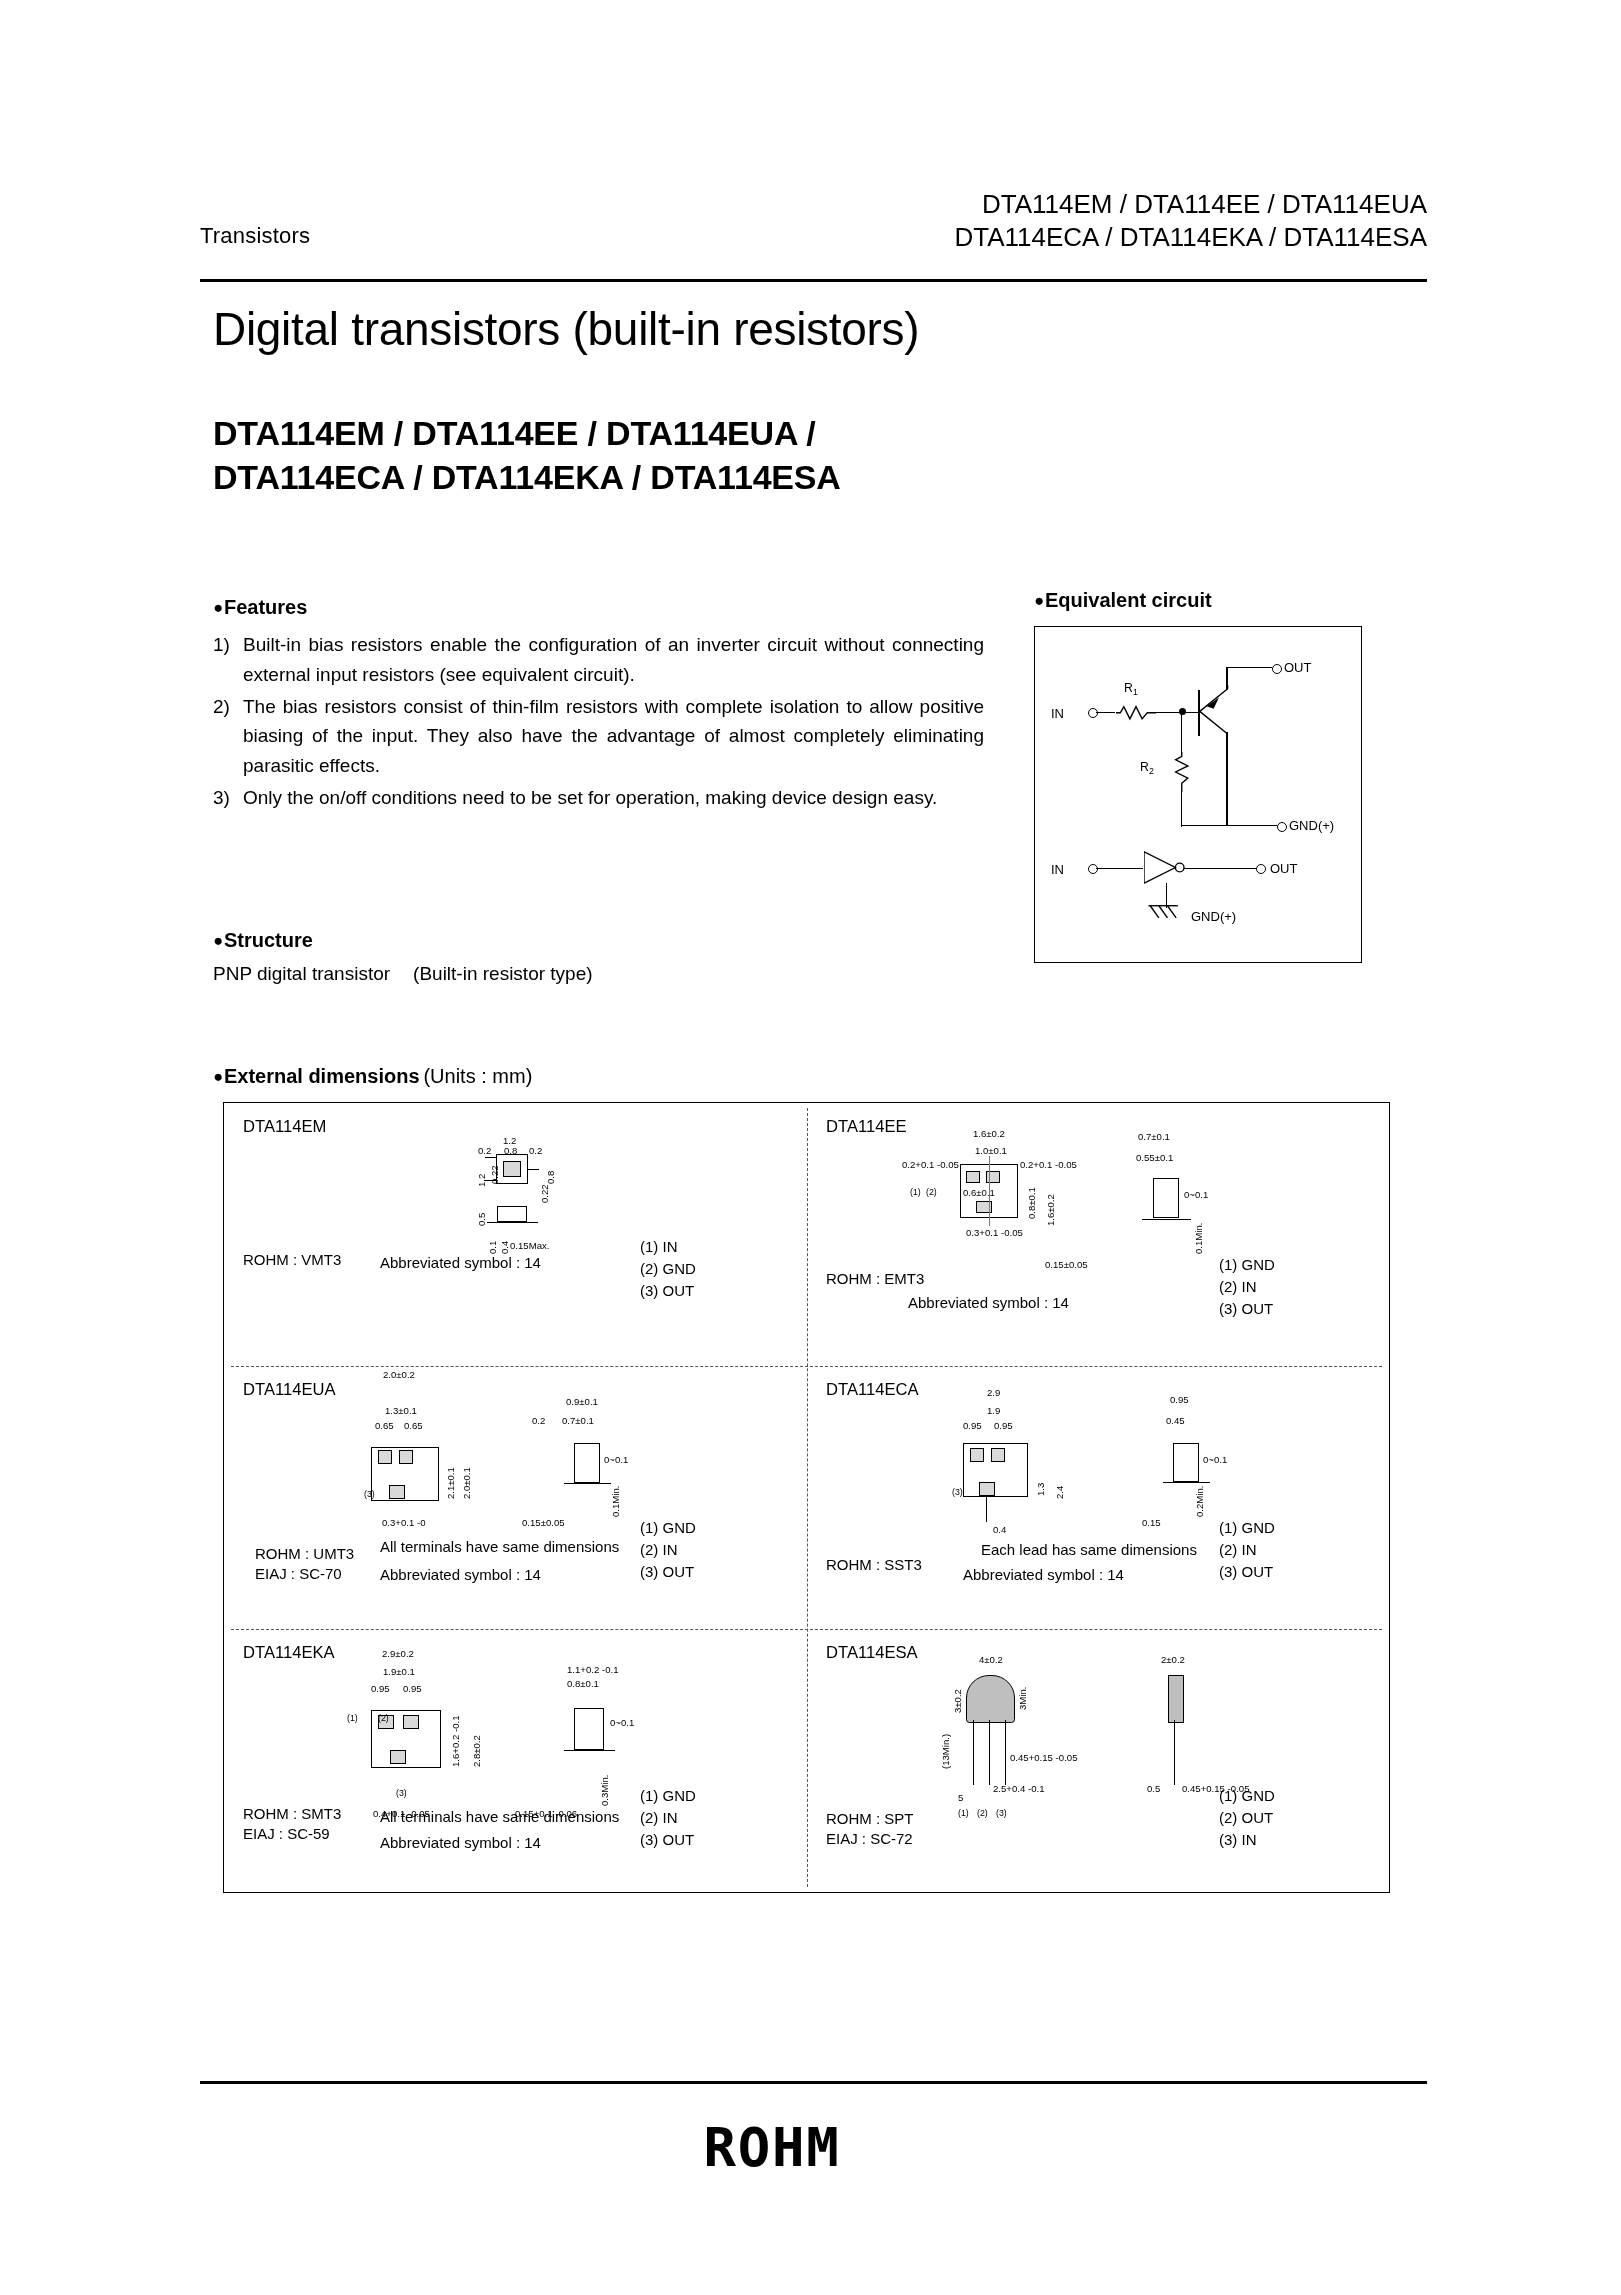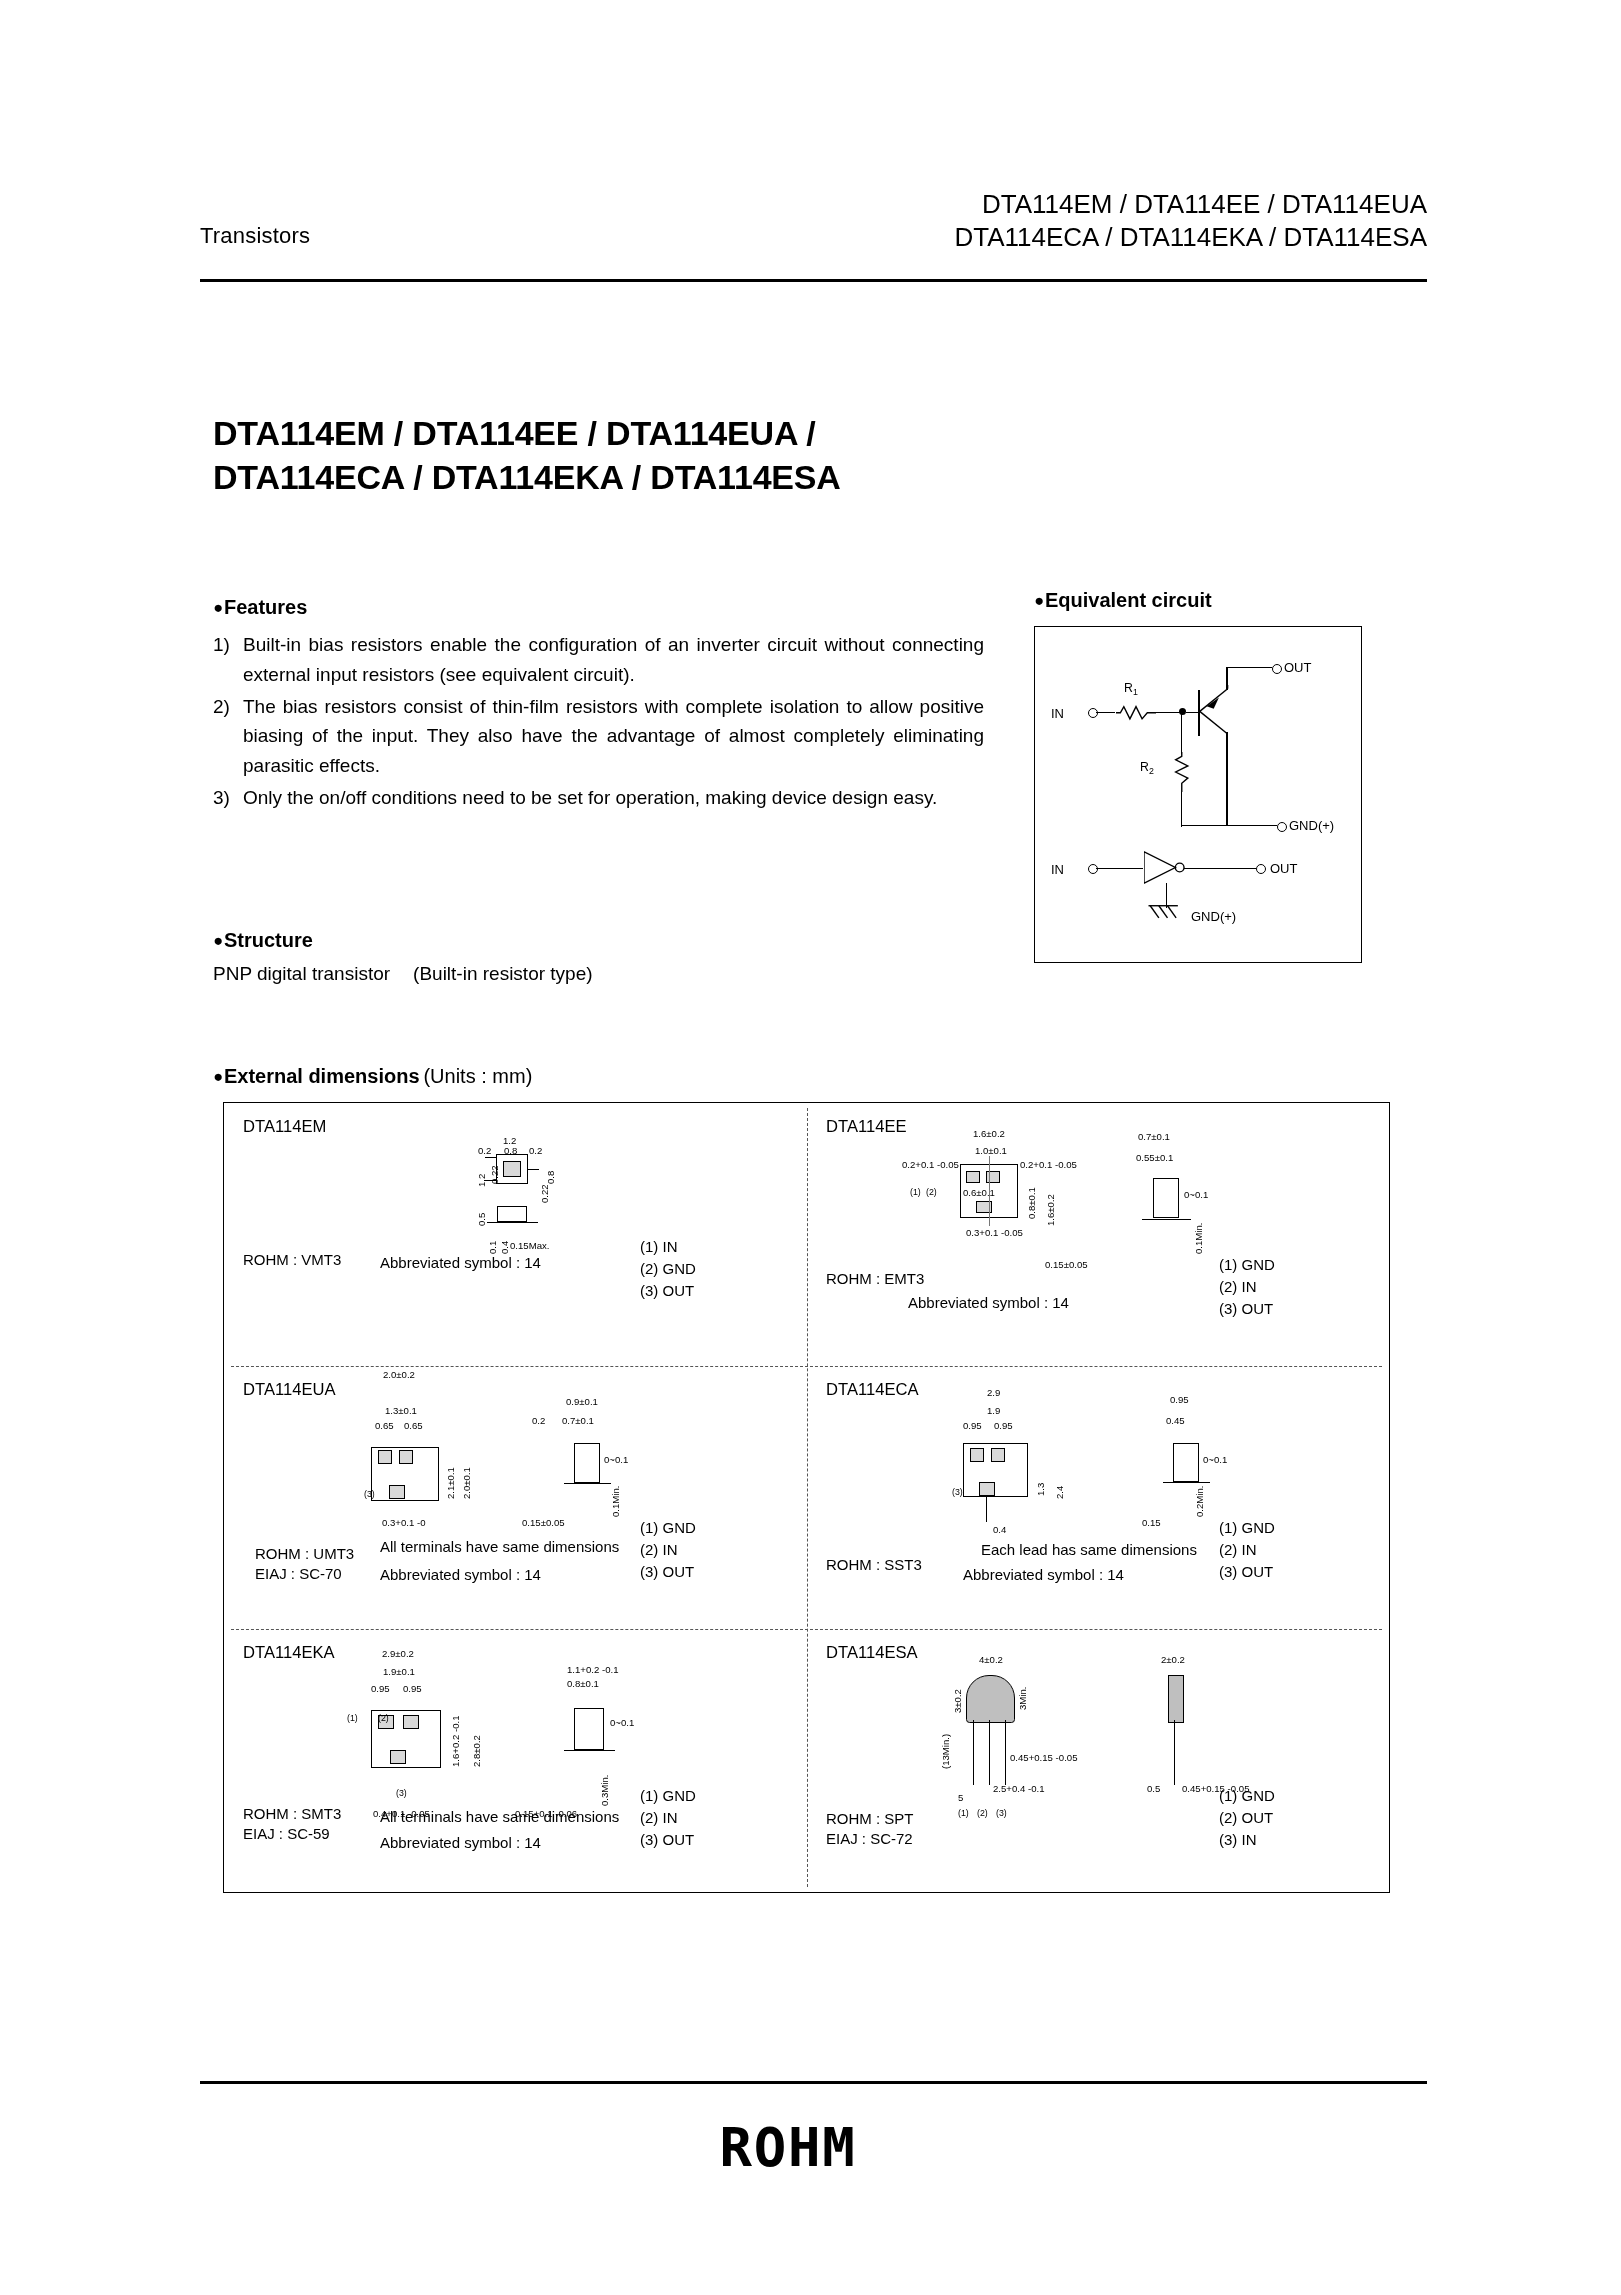--- a/index.html
+++ b/index.html
@@ -242,39 +242,39 @@
   .logo {
     position: absolute;
     left: 0;
     top: 2116px;
     width: 1544px;
     text-align: center;
     font-family: "DejaVu Sans Mono", monospace;
     font-size: 54px;
     font-weight: bold;
     letter-spacing: 1.8px;
-    margin-left: 16px;
   }
 </style>
 </head>
 <body>
 
 <div class="page">
 
   <div class="header">
     <div class="header-row">
       <div class="header-left">Transistors</div>
       <div class="header-right">
         <div>DTA114EM / DTA114EE / DTA114EUA</div>
         <div>DTA114ECA / DTA114EKA / DTA114ESA</div>
       </div>
     </div>
   </div>
   <div class="header-rule"></div>
 
+  <div class="doc-title">Digital transistors (built-in resistors)</div>
   <div class="part-title">
     <div>DTA114EM / DTA114EE / DTA114EUA /</div>
     <div>DTA114ECA / DTA114EKA / DTA114ESA</div>
   </div>
 
   <div class="features">
     <div class="bullet-head">Features</div>
     <div class="items">
       <div class="feat-item">
         <div class="feat-num">1)</div>

